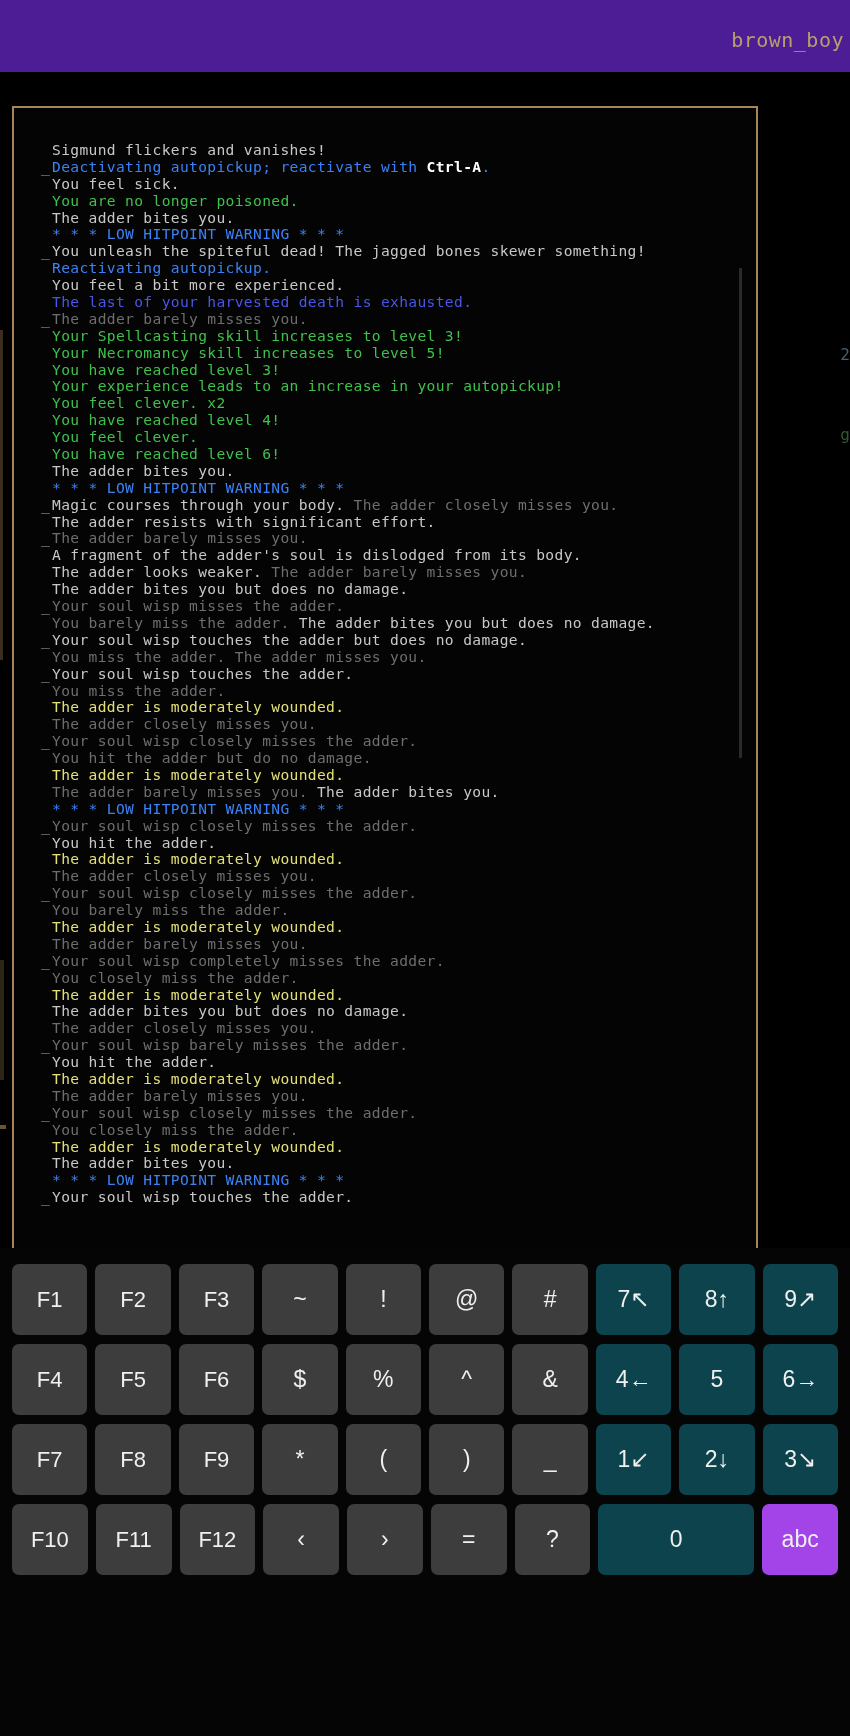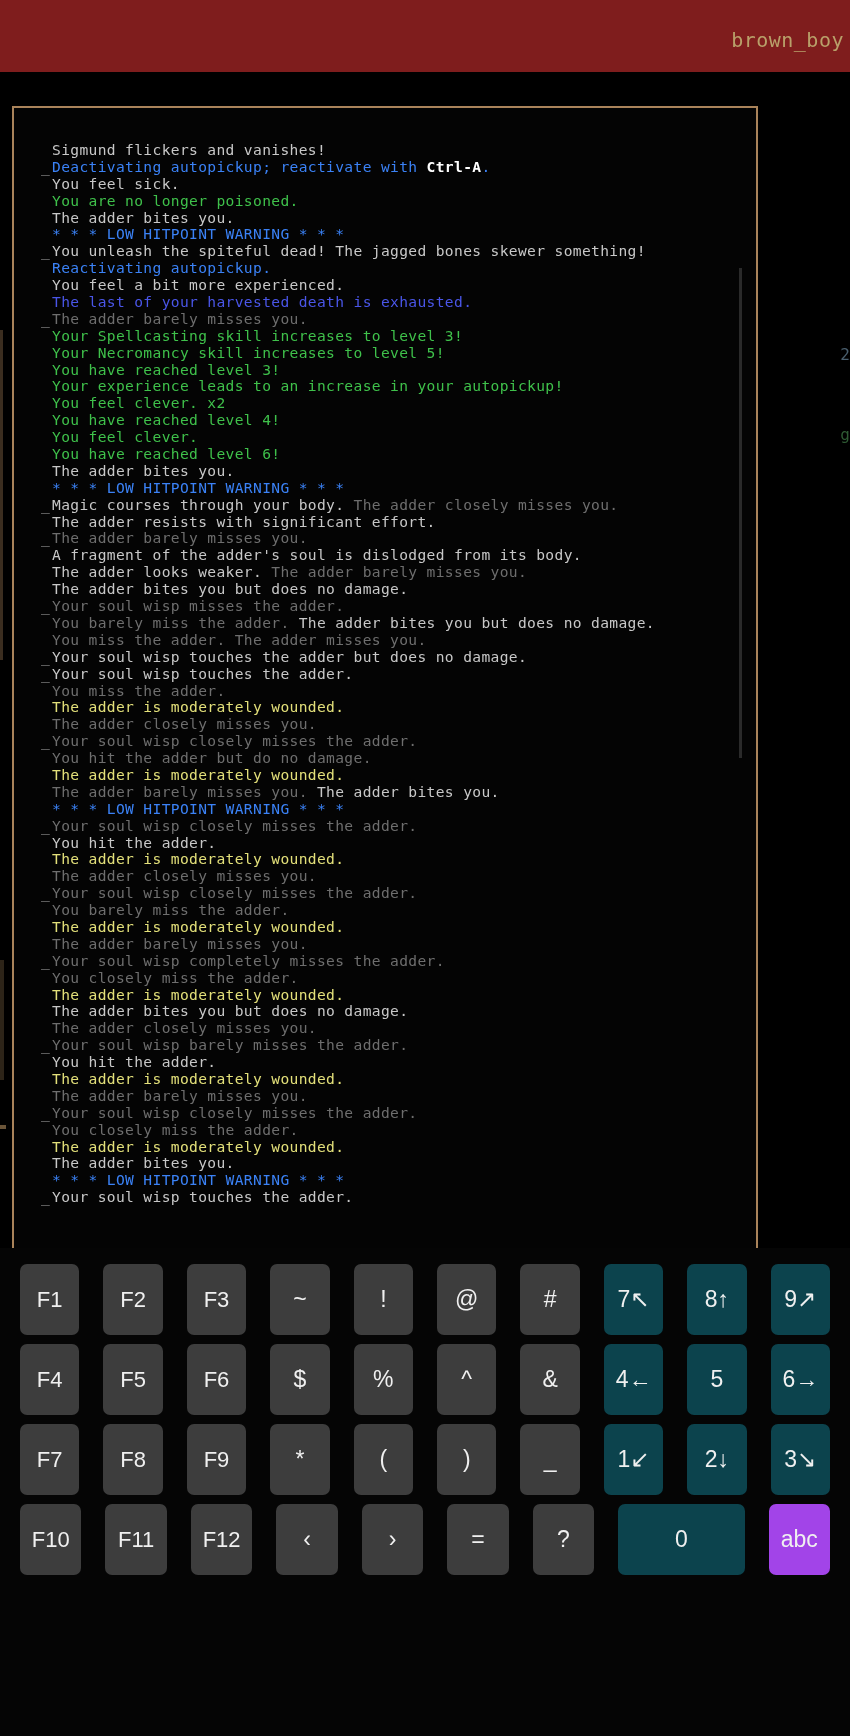--- a/index.html
+++ b/index.html
@@ -13,21 +13,21 @@
     position: relative;
     width: 850px; height: 1736px;
     background: #000000;
   }
 
   
   .topbar {
     position: absolute;
     left: 0; top: 0;
     width: 850px; height: 72px;
-    background: #7f1d1d;
+    background: #4c1d95;
   }
   .topbar-title {
     position: absolute;
     right: 6px; top: 52px;
     transform: translateY(-100%);
     font-family: "DejaVu Sans Mono", monospace;
     font-size: 20px;
     letter-spacing: 0.5px;
     color: #b9a06a;
     white-space: nowrap;
@@ -122,21 +122,21 @@
     padding: 16px 8px 10px 8px;
   }
   .kb-row {
     display: flex;
     justify-content: space-between;
     margin-bottom: 9px;
     height: 71px;
   }
   .key {
     flex: 1 1 0;
-    margin: 0 12px;
+    margin: 0 4px;
     border-radius: 7px;
     background: #3d3d3d;
     color: #f0f0f0;
     display: flex;
     align-items: center;
     justify-content: center;
     font-family: "Liberation Sans", sans-serif;
     font-size: 23px;
     user-select: none;
   }
@@ -185,22 +185,22 @@
         <div class="msg-line"><span class="seg c-plain">The adder bites you.</span></div>
         <div class="msg-line"><span class="seg c-red">* * * LOW HITPOINT WARNING * * *</span></div>
         <div class="msg-line"><span class="pre-us">_</span><span class="seg c-plain">Magic courses through your body. </span><span class="seg c-dim">The adder closely misses you.</span></div>
         <div class="msg-line"><span class="seg c-plain">The adder resists with significant effort.</span></div>
         <div class="msg-line"><span class="pre-us">_</span><span class="seg c-dim">The adder barely misses you.</span></div>
         <div class="msg-line"><span class="seg c-plain">A fragment of the adder's soul is dislodged from its body.</span></div>
         <div class="msg-line"><span class="seg c-plain">The adder looks weaker. </span><span class="seg c-dim">The adder barely misses you.</span></div>
         <div class="msg-line"><span class="seg c-plain">The adder bites you but does no damage.</span></div>
         <div class="msg-line"><span class="pre-us">_</span><span class="seg c-dim">Your soul wisp misses the adder.</span></div>
         <div class="msg-line"><span class="seg c-dim">You barely miss the adder. </span><span class="seg c-plain">The adder bites you but does no damage.</span></div>
+        <div class="msg-line"><span class="pre-us">_</span><span class="seg c-plain">Your soul wisp touches the adder but does no damage.</span></div>
         <div class="msg-line"><span class="seg c-dim">You miss the adder. The adder misses you.</span></div>
-        <div class="msg-line"><span class="pre-us">_</span><span class="seg c-plain">Your soul wisp touches the adder but does no damage.</span></div>
         <div class="msg-line"><span class="pre-us">_</span><span class="seg c-plain">Your soul wisp touches the adder.</span></div>
         <div class="msg-line"><span class="seg c-dim">You miss the adder.</span></div>
         <div class="msg-line"><span class="seg c-yellow">The adder is moderately wounded.</span></div>
         <div class="msg-line"><span class="seg c-dim">The adder closely misses you.</span></div>
         <div class="msg-line"><span class="pre-us">_</span><span class="seg c-dim">Your soul wisp closely misses the adder.</span></div>
         <div class="msg-line"><span class="seg c-dim">You hit the adder but do no damage.</span></div>
         <div class="msg-line"><span class="seg c-yellow">The adder is moderately wounded.</span></div>
         <div class="msg-line"><span class="seg c-dim">The adder barely misses you. </span><span class="seg c-plain">The adder bites you.</span></div>
         <div class="msg-line"><span class="seg c-red">* * * LOW HITPOINT WARNING * * *</span></div>
         <div class="msg-line"><span class="pre-us">_</span><span class="seg c-dim">Your soul wisp closely misses the adder.</span></div>

